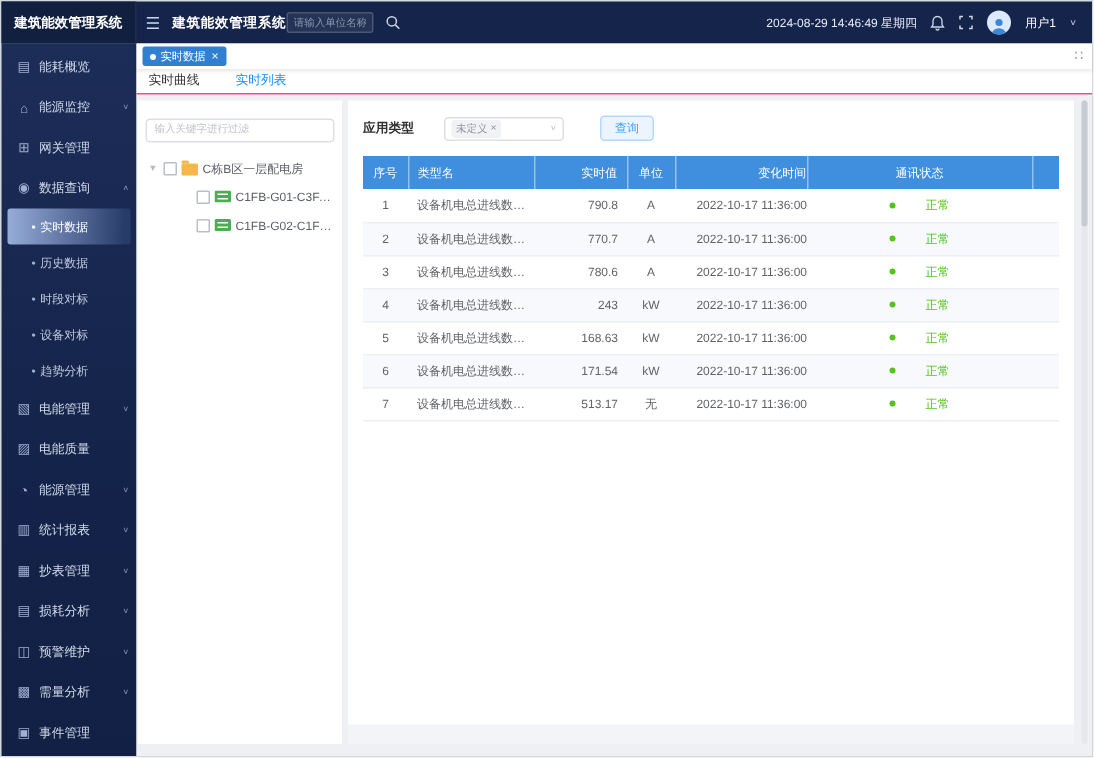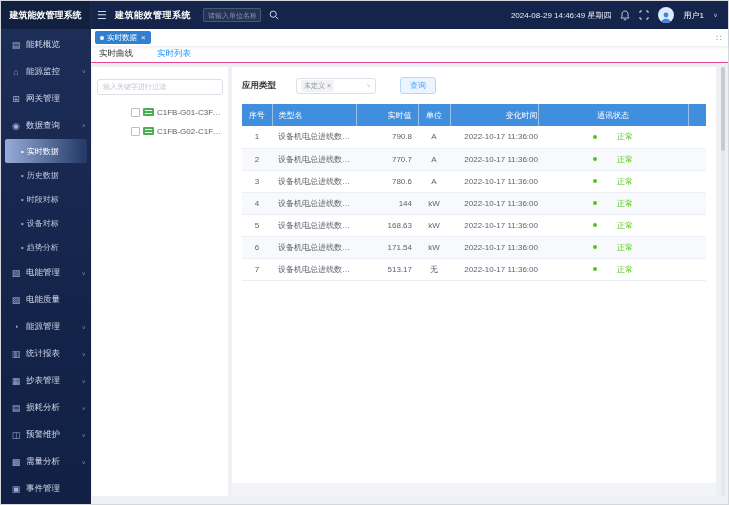--- a/index.html
+++ b/index.html
@@ -7,21 +7,21 @@
     font-family:"Liberation Sans","DejaVu Sans",sans-serif; }
   .app { width:729px; height:505px; border:1px solid #d4d7dc; background:#eef0f4;
     display:flex; flex-direction:column; }
 
   
   .header { height:28px; background:#15244a; display:flex; align-items:center; color:#fff; flex:none; }
   .logo { width:90px; height:100%; display:flex; align-items:center; justify-content:center;
     font-size:9px; font-weight:bold; background:#12203f; border-right:1px solid rgba(255,255,255,.06); }
   .hamburger { margin-left:6px; font-size:11px; color:#cdd6e8; cursor:pointer; }
   .header-title { margin-left:8px; font-size:9px; font-weight:bold; letter-spacing:.5px; }
-  .header-search { margin-left:12px; width:58px; height:14px; background:rgba(255,255,255,.07);
+  .header-search { margin-left:0; width:58px; height:14px; background:rgba(255,255,255,.07);
     border:1px solid rgba(255,255,255,.18); border-radius:2px; font-size:7px; color:#dfe6f3; padding:0 4px; }
   .header-search::placeholder { color:#8a94ad; }
   .search-glyph { margin-left:8px; display:flex; }
   .header-right { margin-left:auto; display:flex; align-items:center; gap:9px; padding-right:10px; }
   .datetime { font-size:8px; color:#e8edf7; }
   .hicon { display:flex; align-items:center; cursor:pointer; }
   .avatar { width:16px; height:16px; border-radius:50%; background:#dbeafc; overflow:hidden;
     display:flex; align-items:flex-end; justify-content:center; }
   .username { font-size:8px; }
   .user-chevron { font-size:7px; color:#aeb9d2; transform:scaleY(.8); cursor:pointer; }
@@ -260,20 +260,26 @@
 
       <div class="subtabbar">
         <span class="subtab">实时曲线</span>
         <span class="subtab active">实时列表</span>
       </div>
 
       <div class="workspace">
         <div class="tree-panel">
           <input class="tree-search" placeholder="输入关键字进行过滤" style="">
           <div class="tree-rows">
+              <div class="tree-row" style="padding-left: 1px;">
+                <span class="tree-arrow">▾</span>
+                <span class="checkbox"></span>
+                <span class="node-icon folder"></span>
+                <span class="tree-label">C栋B区一层配电房</span>
+              </div>
               <div class="tree-row" style="padding-left: 23px;">
                 <span class="tree-arrow"></span>
                 <span class="checkbox"></span>
                 <span class="node-icon device"></span>
                 <span class="tree-label">C1FB-G01-C3FA出线柜</span>
               </div>
               <div class="tree-row" style="padding-left: 23px;">
                 <span class="tree-arrow"></span>
                 <span class="checkbox"></span>
                 <span class="node-icon device"></span>
@@ -340,21 +346,21 @@
                   <td class="c4">2022-10-17 11:36:00</td>
                   <td class="c5"><span class="status">
                       <span class="status-dot"></span>
                       <span class="status-text">正常</span>
                     </span></td>
                   <td class="c6"></td>
                 </tr>
                 <tr>
                   <td class="c0">4</td>
                   <td class="c1">设备机电总进线数显表A相有功功率</td>
-                  <td class="c2">144</td>
+                  <td class="c2">243</td>
                   <td class="c3">kW</td>
                   <td class="c4">2022-10-17 11:36:00</td>
                   <td class="c5"><span class="status">
                       <span class="status-dot"></span>
                       <span class="status-text">正常</span>
                     </span></td>
                   <td class="c6"></td>
                 </tr>
                 <tr>
                   <td class="c0">5</td>

